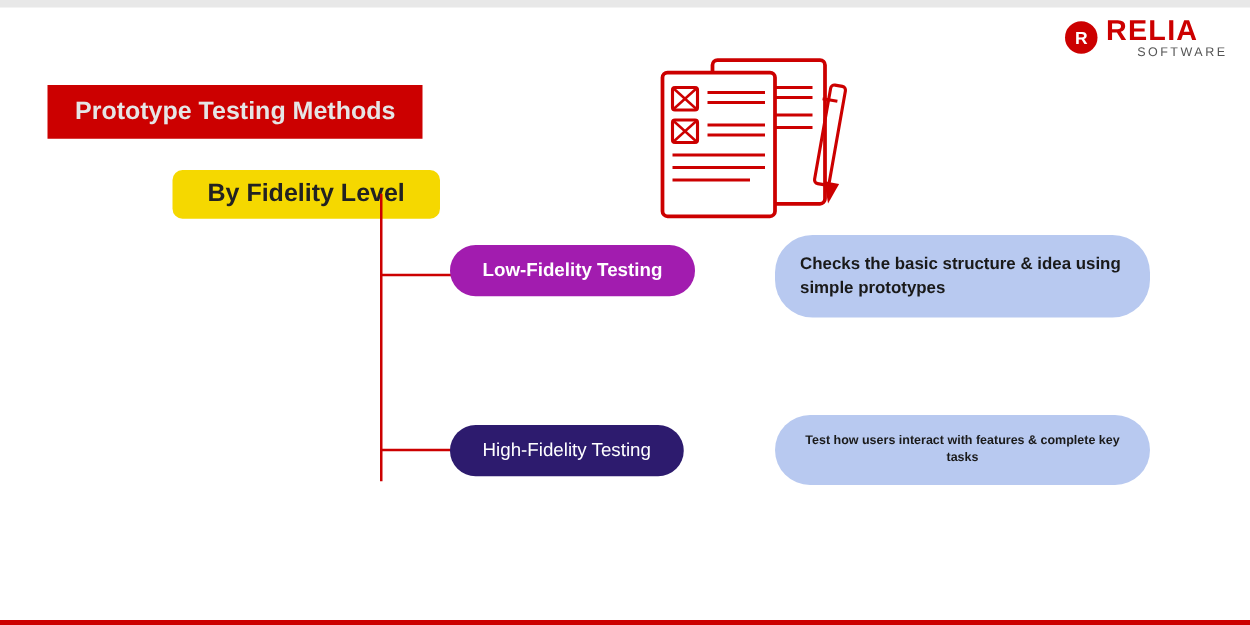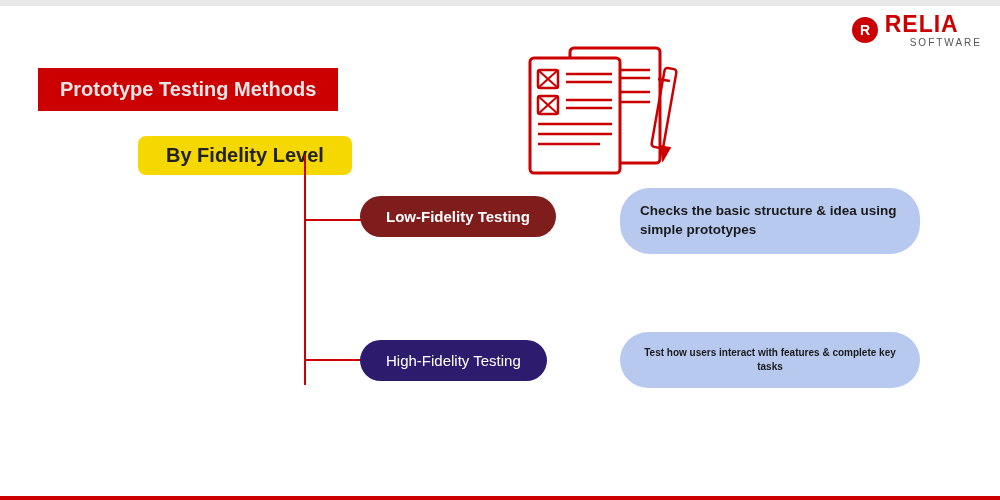--- a/index.html
+++ b/index.html
@@ -89,21 +89,21 @@
       padding: 8px 28px;
       border-radius: 8px;
       margin-left: 18px;
     }
 
     
     .low-fidelity-node {
       position: absolute;
       top: 196px;
       left: 360px;
-      background: #7f1d1d;
+      background: #a21caf;
       color: #ffffff;
       font-size: 15px;
       font-weight: 700;
       padding: 12px 26px;
       border-radius: 30px;
       white-space: nowrap;
     }
 
     
     .high-fidelity-node {

